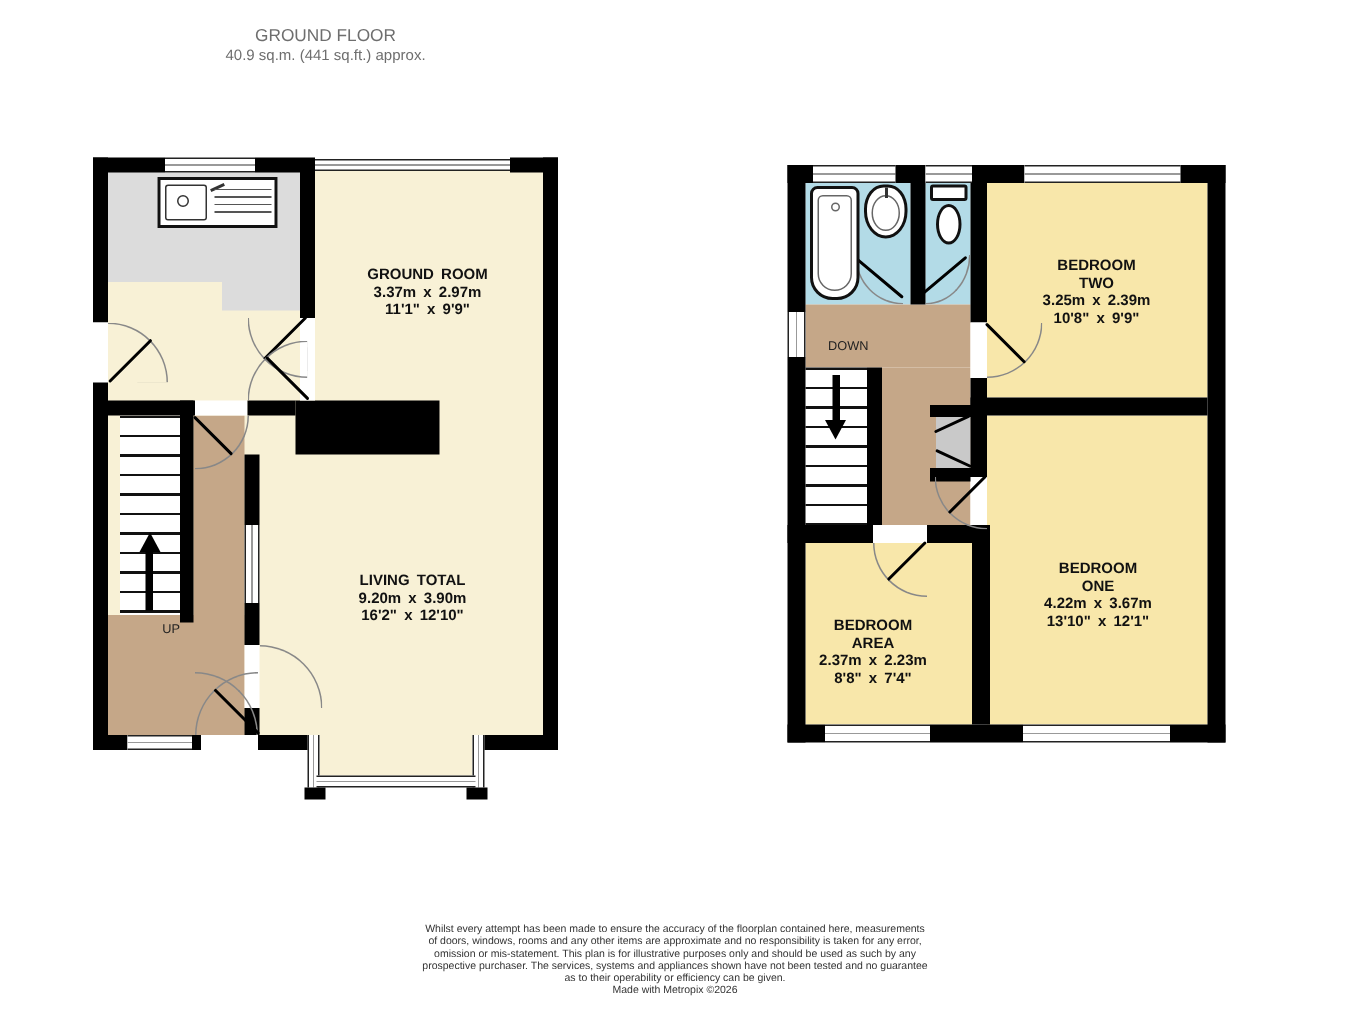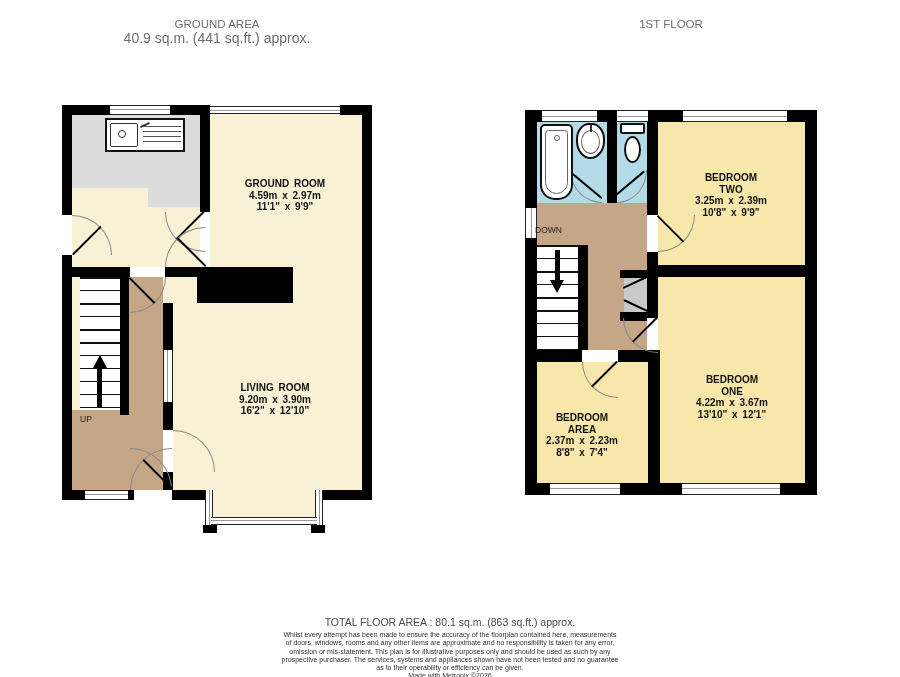--- a/index.html
+++ b/index.html
@@ -14,41 +14,40 @@
       background-image:linear-gradient(to bottom,transparent 0,transparent calc(50% - .5px),#999 calc(50% - .5px),#999 calc(50% + .5px),transparent calc(50% + .5px))}
   .wv{position:absolute;background-color:#fff;box-sizing:border-box;
       border-left:1.5px solid #222;border-right:1.5px solid #222;
       background-image:linear-gradient(to right,transparent 0,transparent calc(50% - .5px),#999 calc(50% - .5px),#999 calc(50% + .5px),transparent calc(50% + .5px))}
   .arc{position:absolute;border:0 solid var(--arc,#888);box-sizing:border-box}
   .leaf{position:absolute;height:2px;background:#000;transform-origin:0 0;border-radius:1px}
   .stairs{position:absolute;background-color:#fff;
       background-image:repeating-linear-gradient(to bottom,#111 0,#111 1.5px,transparent 1.5px,transparent 13px)}
   .rl{position:absolute;text-align:center;font-weight:700;font-size:10px;line-height:11.5px;
       color:var(--lbl,#111);word-spacing:2px;z-index:8}
-  .sl{position:absolute;font-size:8.5px;color:#222;text-align:left;z-index:8}
+  .sl{position:absolute;font-size:8.5px;color:#222;text-align:right;z-index:8}
   .hdr{position:absolute;text-align:center;color:var(--hdr,#6e6e6e);line-height:14px}
-  .hd1{font-size:11.5px}.hd2{font-size:14px}
+  .hd1{font-size:11.5px}.hd2{font-size:10px}
   .ft{position:absolute;left:170px;top:616px;width:560px;text-align:center}
   .ft-total{font-size:10.5px;color:#4a4a4a;margin-bottom:3px}
   .ft-line{font-size:7px;line-height:8.3px;color:#333}
   .tri-up{position:absolute;width:0;height:0;border-left:7px solid transparent;border-right:7px solid transparent;border-bottom:13px solid #000}
   .tri-down{position:absolute;width:0;height:0;border-left:7px solid transparent;border-right:7px solid transparent;border-top:13px solid #000}
   .shaft{position:absolute;width:5px;background:#000}
   .fix{position:absolute;background:#fff;border:2px solid #111;box-sizing:border-box}
   .fix-in{position:absolute;border:1px solid #666;box-sizing:border-box}
 </style>
 </head>
 <body>
 
 <div class="hdr" style="left:62px;top:17px;width:310px">
-  <div class="hd1">GROUND AREA</div>
+  <div class="hd1">GROUND FLOOR</div>
   <div class="hd2">40.9 sq.m. (441 sq.ft.) approx.</div>
 </div>
 <div class="hdr" style="left:525px;top:17px;width:292px">
-  <div class="hd1">1ST FLOOR</div>
 </div>
 
 <div class="plan" style="left:62px;top:105px;width:310px;height:433px">
 
   <div class="fill" style="left:10px;top:8px;width:290px;height:377px;background:var(--cream)"></div>
   <div class="fill" style="left:10px;top:8px;width:128px;height:75px;background:var(--floorgray)"></div>
   <div class="fill" style="left:86px;top:80px;width:52px;height:22px;background:var(--floorgray)"></div>
   <div class="fill" style="left:67px;top:172px;width:34px;height:213px;background:var(--tan)"></div>
   <div class="fill" style="left:10px;top:305px;width:91px;height:80px;background:var(--tan)"></div>
 
@@ -111,25 +110,25 @@
 
   <div class="fix" style="left:43px;top:13px;width:80px;height:34px">
     <div class="fix-in" style="left:3px;top:3px;width:28px;height:24px;border-radius:2px;border-color:#333"></div>
     <div class="fix-in" style="left:11px;top:10px;width:8px;height:8px;border-radius:50%;border-color:#333"></div>
     <div class="abs" style="left:33px;top:4px;width:10px;height:2px;background:#333;transform:rotate(-25deg)"></div>
     <div class="abs" style="left:36px;top:6px;width:38px;height:20px;background-image:repeating-linear-gradient(to bottom,#555 0,#555 1px,transparent 1px,transparent 5px)"></div>
   </div>
 
   <div class="rl" style="left:153px;top:73px;width:140px">
     <div>GROUND ROOM</div>
-    <div>4.59m x 2.97m</div>
+    <div>3.37m x 2.97m</div>
     <div>11'1" x 9'9"</div>
   </div>
   <div class="rl" style="left:143px;top:277px;width:140px">
-    <div>LIVING ROOM</div>
+    <div>LIVING TOTAL</div>
     <div>9.20m x 3.90m</div>
     <div>16'2" x 12'10"</div>
   </div>
 </div>
 
 <div class="plan" style="left:525px;top:110px;width:292px;height:385px">
 
   <div class="fill" style="left:132px;top:12px;width:148px;height:143px;background:var(--yellow)"></div>
   <div class="fill" style="left:133px;top:167px;width:147px;height:206px;background:var(--yellow)"></div>
   <div class="fill" style="left:12px;top:252px;width:111px;height:121px;background:var(--yellow)"></div>
@@ -218,20 +217,19 @@
   </div>
   <div class="rl" style="left:2px;top:302px;width:110px">
     <div>BEDROOM</div>
     <div>AREA</div>
     <div>2.37m x 2.23m</div>
     <div>8'8" x 7'4"</div>
   </div>
 </div>
 
 <div class="ft">
-  <div class="ft-total">TOTAL FLOOR AREA : 80.1 sq.m. (863 sq.ft.) approx.</div>
   <div class="ft-line">Whilst every attempt has been made to ensure the accuracy of the floorplan contained here, measurements</div>
   <div class="ft-line">of doors, windows, rooms and any other items are approximate and no responsibility is taken for any error,</div>
   <div class="ft-line">omission or mis-statement. This plan is for illustrative purposes only and should be used as such by any</div>
   <div class="ft-line">prospective purchaser. The services, systems and appliances shown have not been tested and no guarantee</div>
   <div class="ft-line">as to their operability or efficiency can be given.</div>
   <div class="ft-line">Made with Metropix ©2026</div>
 </div>
 
 </body></html>

